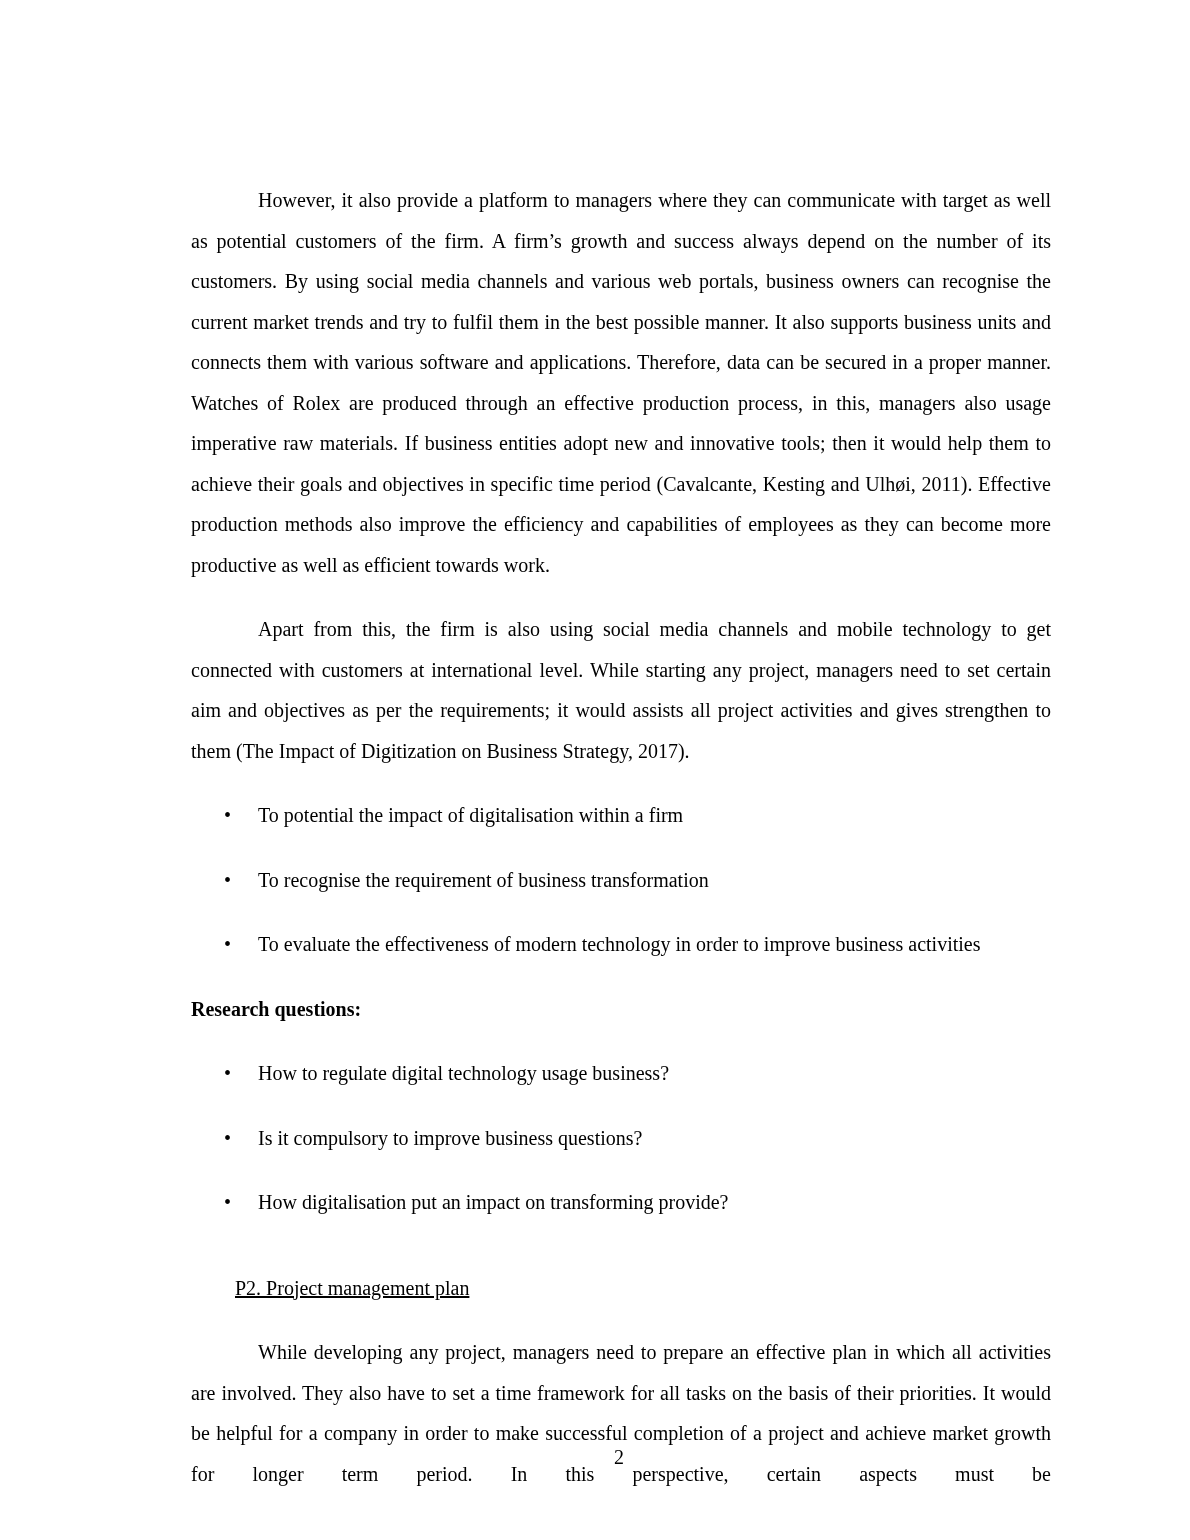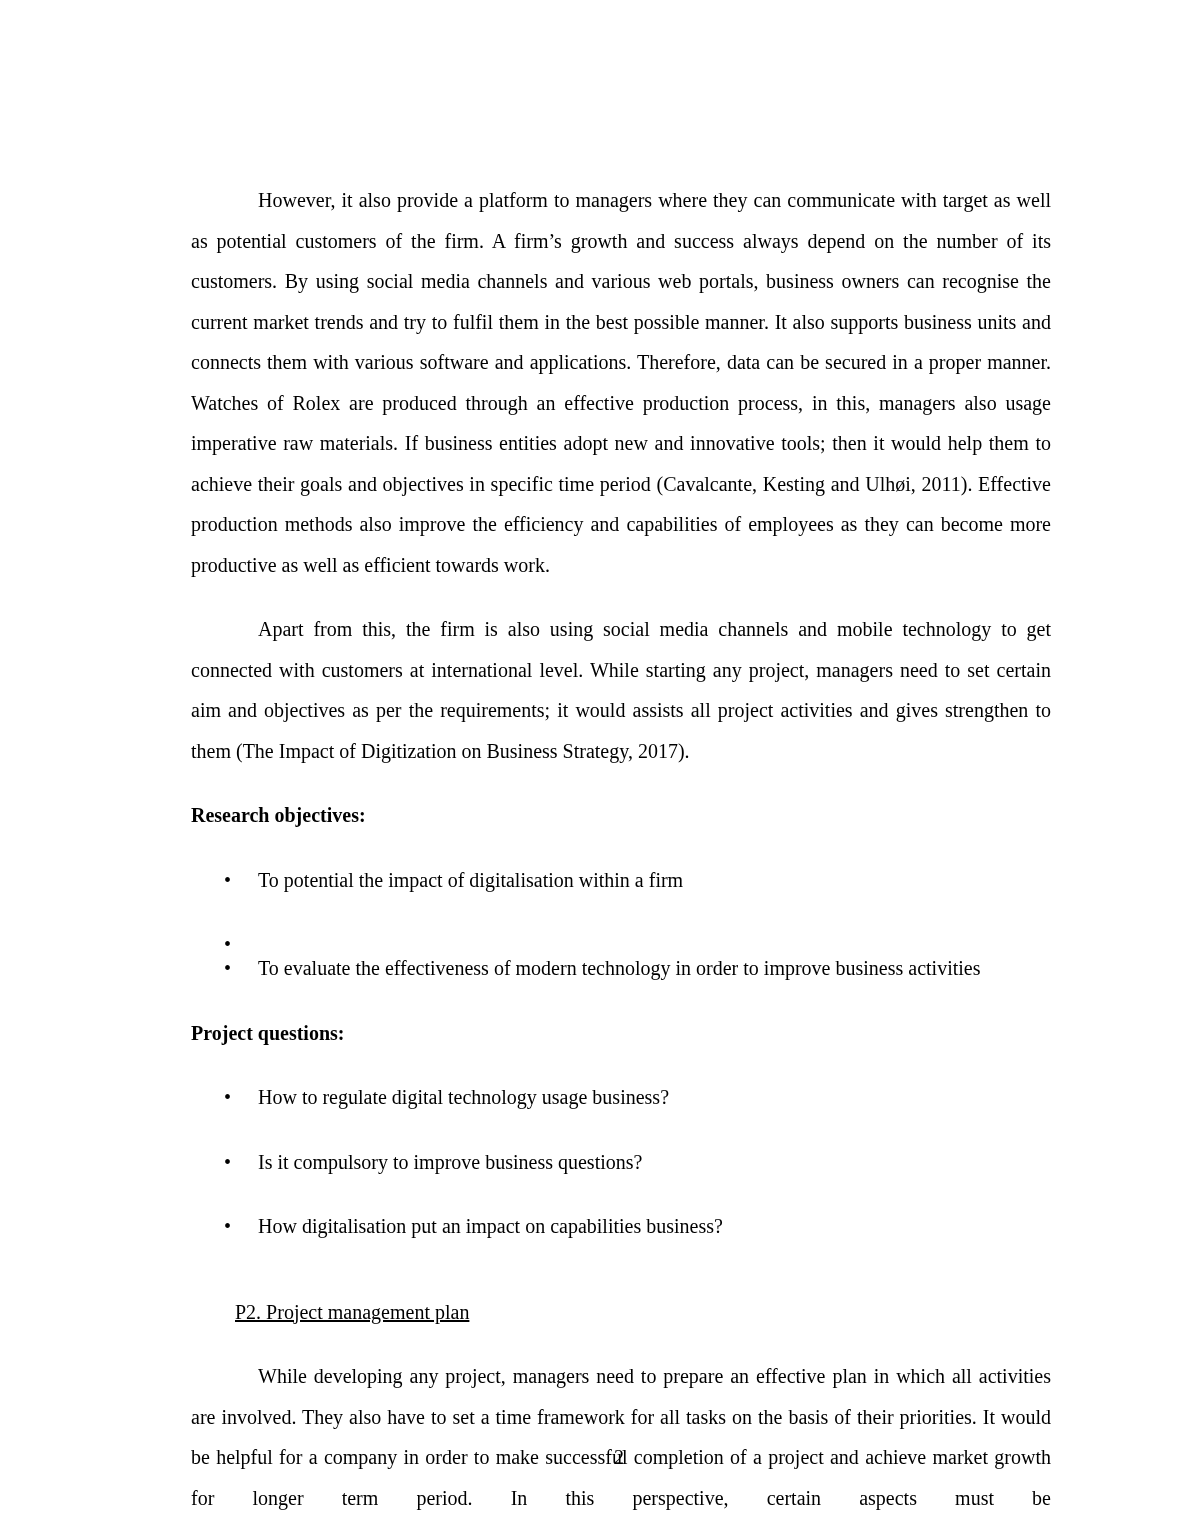--- a/index.html
+++ b/index.html
@@ -59,50 +59,50 @@
 <body>
 
 <div class="page">
   <div class="content">
 
     <p class="para indent">However, it also provide a platform to managers where they can communicate with target as well as potential customers of the firm. A firm’s growth and success always depend on the number of its customers. By using social media channels and various web portals, business owners can recognise the current market trends and try to fulfil them in the best possible manner. It also supports business units and connects them with various software and applications. Therefore, data can be secured in a proper manner. Watches of Rolex are produced through an effective production process, in this, managers also usage imperative raw materials. If business entities adopt new and innovative tools; then it would help them to achieve their goals and objectives in specific time period (Cavalcante, Kesting and Ulhøi, 2011). Effective production methods also improve the efficiency and capabilities of employees as they can become more productive as well as efficient towards work.</p>
 
     <p class="para indent">Apart from this, the firm is also using social media channels and mobile technology to get connected with customers at international level. While starting any project, managers need to set certain aim and objectives as per the requirements; it would assists all project activities and gives strengthen to them (The Impact of Digitization on Business Strategy, 2017).</p>
 
 
-    <p class="para heading-bold">Research objectives:</p>
 
     <ul class="bullets">
       <li>
         <span class="bullet">•</span>
         <span>To potential the impact of digitalisation within a firm</span>
       </li>
       <li>
         <span class="bullet">•</span>
+        <span>To recognise the requirement of business transformation</span>
       </li>
       <li>
         <span class="bullet">•</span>
         <span>To evaluate the effectiveness of modern technology in order to improve business activities</span>
       </li>
     </ul>
 
-    <p class="para heading-bold">Project questions:</p>
+    <p class="para heading-bold">Research questions:</p>
 
     <ul class="bullets">
       <li>
         <span class="bullet">•</span>
         <span>How to regulate digital technology usage business?</span>
       </li>
       <li>
         <span class="bullet">•</span>
         <span>Is it compulsory to improve business questions?</span>
       </li>
       <li>
         <span class="bullet">•</span>
-        <span>How digitalisation put an impact on capabilities business?</span>
+        <span>How digitalisation put an impact on transforming provide?</span>
       </li>
     </ul>
 
     <p class="para section-heading"><span class="underline">P2. Project management plan</span></p>
 
     <p class="para indent continues">While developing any project, managers need to prepare an effective plan in which all activities are involved. They also have to set a time framework for all tasks on the basis of their priorities. It would be helpful for a company in order to make successful completion of a project and achieve market growth for longer term period. In this perspective, certain aspects must be</p>
 
   </div>
 
   <div class="page-number">2</div>

